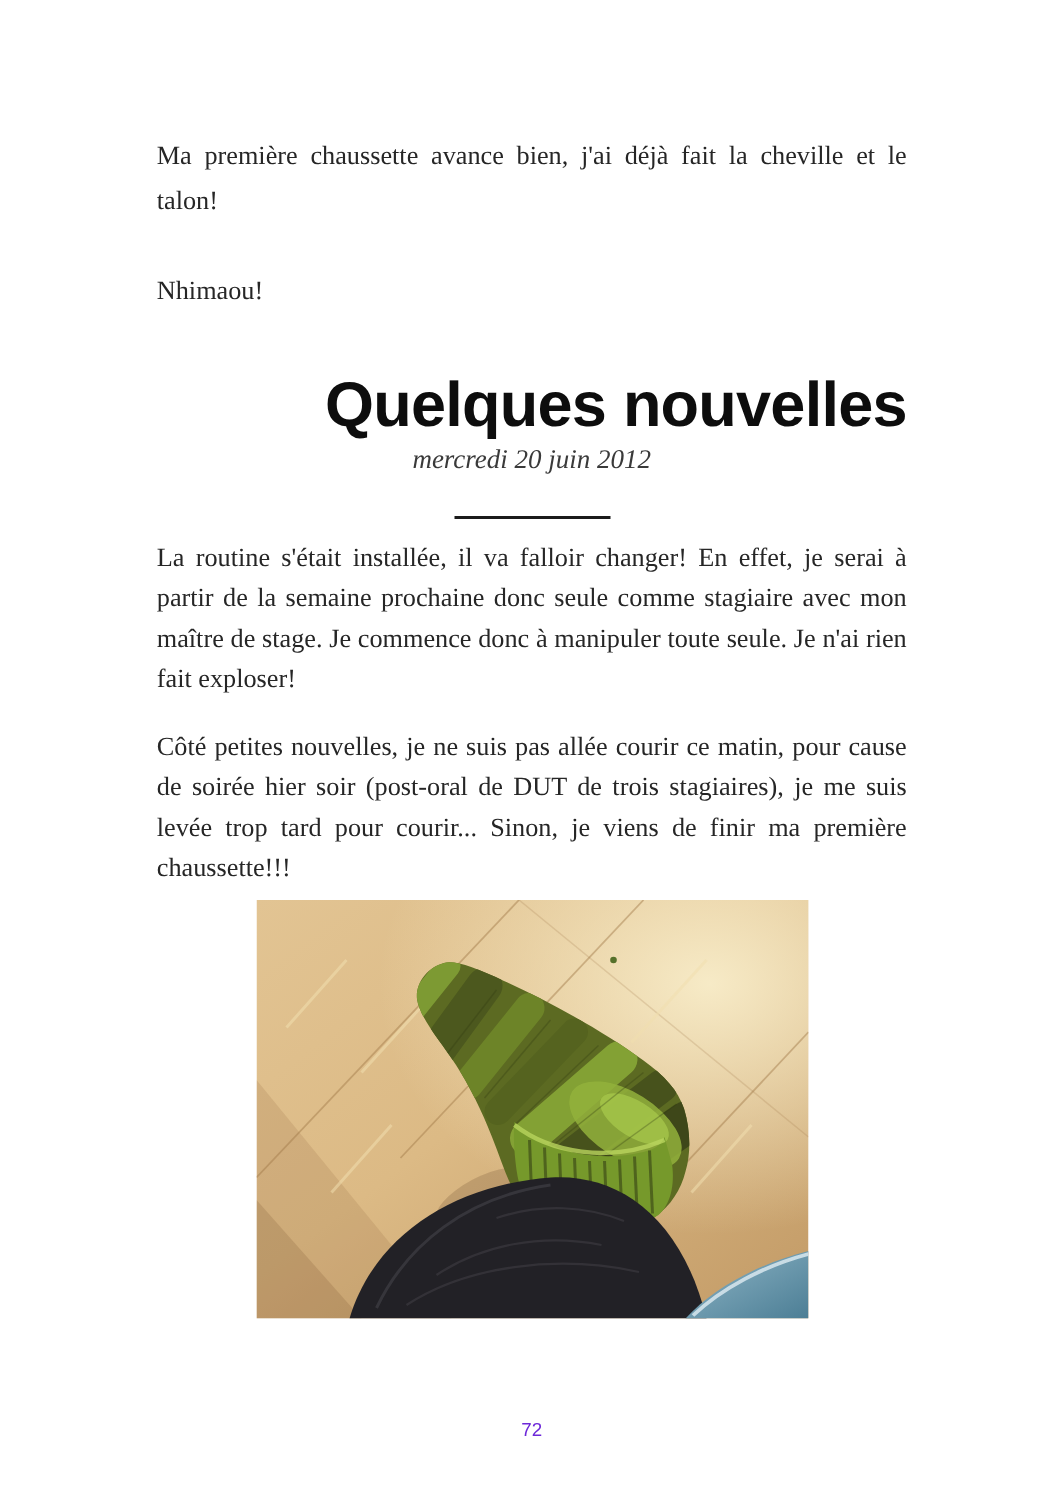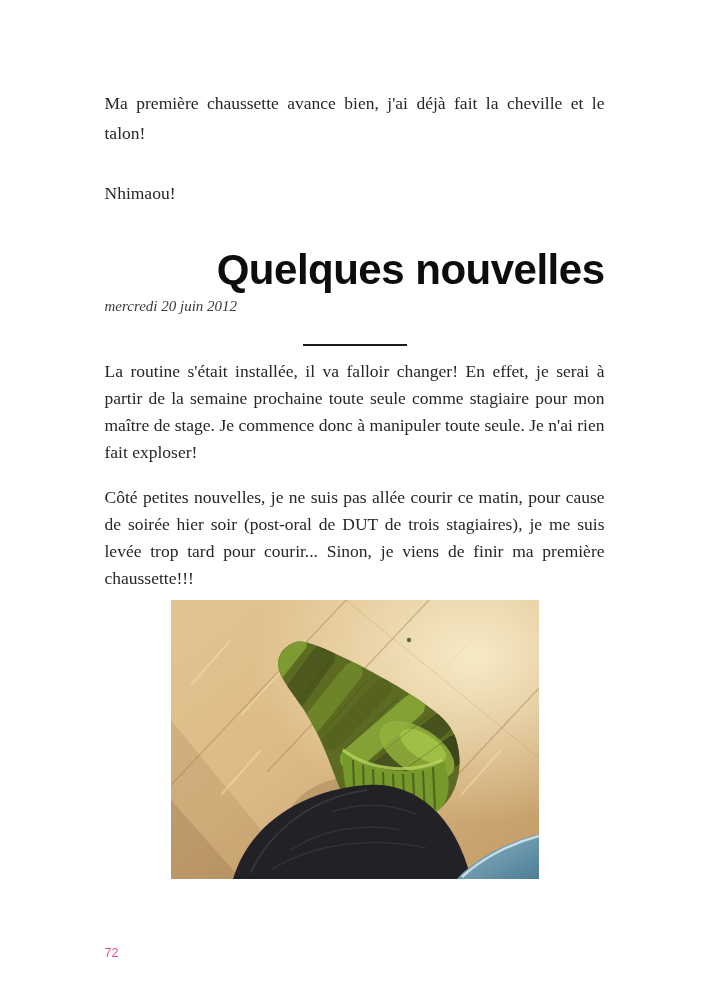--- a/index.html
+++ b/index.html
@@ -10,50 +10,50 @@
   }
   .content{width:500px;margin:0 auto;padding-top:88px;}
   .intro{font-size:17.5px;line-height:30px;text-align:justify;margin:0;color:#262626;}
   .intro2{margin-top:30px;}
   .post-title{
     font-family:"Liberation Sans", sans-serif;font-weight:700;
     font-size:42px;line-height:48px;text-align:right;color:#0d0d0d;
     margin:38px 0 0;letter-spacing:-0.5px;
   }
   .post-date{
-    font-style:italic;font-size:15px;line-height:20px;
+    font-style:italic;font-size:18px;line-height:20px;text-align:center;
     color:#3a3a3a;margin:2px 0 0;
   }
   .separator{
     width:104px;border:0;border-top:2px solid #1b1b1b;margin:28px auto 0;
   }
   .para{font-size:17.5px;line-height:27px;text-align:justify;margin:0;color:#262626;}
   .para1{margin-top:12px;}
   .para2{margin-top:18px;}
   figure.photo{margin:8px 0 0;display:flex;justify-content:center;}
   figure.photo svg{display:block;}
   .pagenum{
     font-family:"Liberation Sans", sans-serif;font-size:12.5px;line-height:16px;
-    color:#ec4899;text-align:left;margin-top:66px;
+    color:#6d28d9;text-align:center;margin-top:66px;
   }
 </style>
 </head>
 <body>
 
 <div class="content">
 
   <p class="intro">Ma première chaussette avance bien, j'ai déjà fait la cheville et le talon!</p>
   <p class="intro intro2">Nhimaou!</p>
 
   <h1 class="post-title">Quelques nouvelles</h1>
   <div class="post-date">mercredi 20 juin 2012</div>
 
   <hr class="separator">
 
-  <p class="para para1">La routine s'était installée, il va falloir changer! En effet, je serai à partir de la semaine prochaine toute seule comme stagiaire pour mon maître de stage. Je commence donc à manipuler toute seule. Je n'ai rien fait exploser!</p>
+  <p class="para para1">La routine s'était installée, il va falloir changer! En effet, je serai à partir de la semaine prochaine donc seule comme stagiaire avec mon maître de stage. Je commence donc à manipuler toute seule. Je n'ai rien fait exploser!</p>
   <p class="para para2">Côté petites nouvelles, je ne suis pas allée courir ce matin, pour cause de soirée hier soir (post-oral de DUT de trois stagiaires), je me suis levée trop tard pour courir... Sinon, je viens de finir ma première chaussette!!!</p>
 
   <figure class="photo">
     <svg width="368" height="279" viewBox="0 0 368 279" role="img" aria-label="Photo d'une chaussette verte tricotée portée sur un pied, sur un parquet clair">
       <defs>
         <linearGradient id="floorG" x1="0" y1="0" x2="1" y2="1">
           <stop offset="0" stop-color="#e2c493"></stop>
           <stop offset="0.45" stop-color="#dcba85"></stop>
           <stop offset="1" stop-color="#c29a66"></stop>
         </linearGradient>

